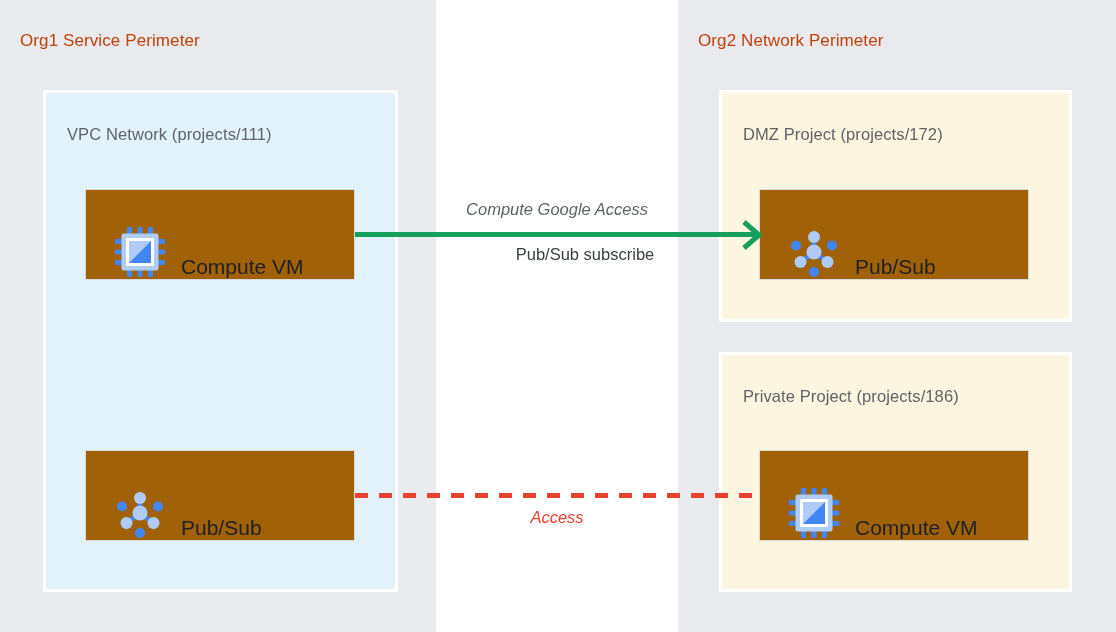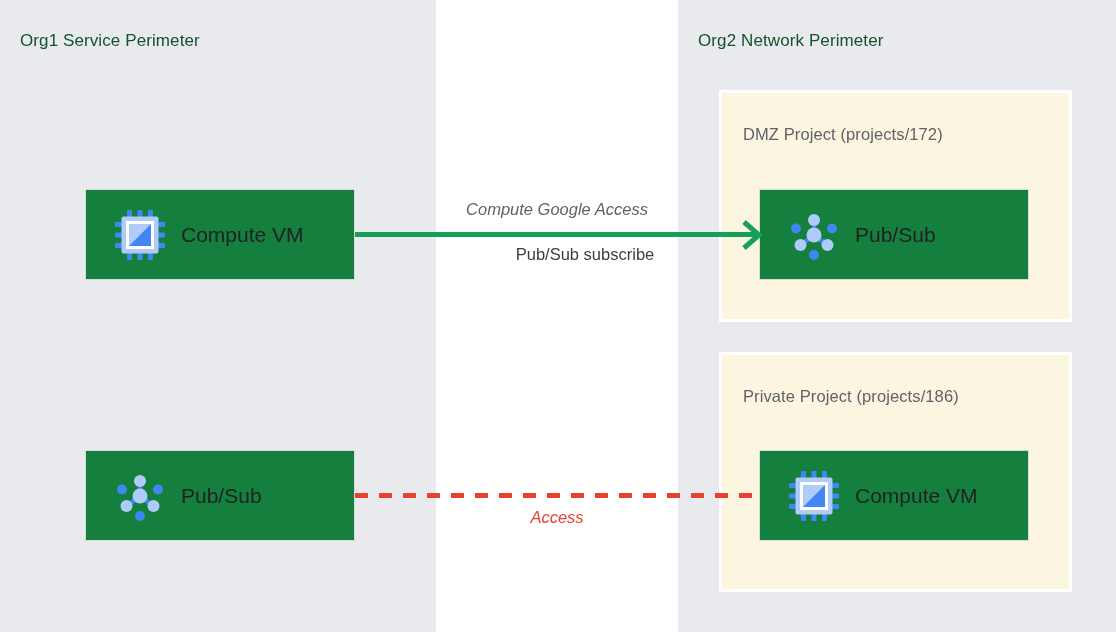--- a/index.html
+++ b/index.html
@@ -22,21 +22,21 @@
   .perimeter {
     position: absolute;
     background: #e8eaed;
   }
   #perimeter-org1 { left: 0px;   top: 0px; width: 436px; height: 632px; }
   #perimeter-org2 { left: 678px; top: 0px; width: 438px; height: 632px; }
 
   .perimeter-title {
     position: absolute;
     font-size: 17px;
-    color: #14532d;
+    color: #c2410c;
     letter-spacing: 0.1px;
     white-space: nowrap;
   }
   #perimeter-org1 .perimeter-title { left: 20px; top: 31px; }
   #perimeter-org2 .perimeter-title { left: 20px; top: 31px; }
 
   
   .project-box {
     position: absolute;
     border: 3px solid #ffffff;
@@ -55,25 +55,25 @@
     top: 32px;
     font-size: 16.5px;
     color: #5f6368;
     letter-spacing: 0.1px;
     white-space: nowrap;
   }
 
   
   .resource-card {
     position: absolute;
-    background: #15803d;
+    background: #a16207;
     border: 1px solid #d8dadd;
     box-sizing: border-box;
     display: flex;
-    align-items: center;
+    align-items: flex-end;
   }
   #card-compute-vm-left { left: 85px;  top: 189px; width: 270px; height: 91px; }
   #card-pubsub-left     { left: 85px;  top: 450px; width: 270px; height: 91px; }
   #card-pubsub-right    { left: 759px; top: 189px; width: 270px; height: 91px; }
   #card-compute-vm-right{ left: 759px; top: 450px; width: 270px; height: 91px; }
 
   .resource-icon {
     width: 54px;
     height: 54px;
     margin-left: 27px;
@@ -138,20 +138,23 @@
 </style>
 </head>
 <body>
 
 <div id="canvas">
 
   <div class="perimeter" id="perimeter-org1">
     <div class="perimeter-title">Org1 Service Perimeter</div>
   </div>
 
+  <div class="project-box blue" id="vpc-network">
+    <div class="project-title">VPC Network (projects/111)</div>
+  </div>
 
   <div class="resource-card" id="card-compute-vm-left">
     <span class="resource-icon">
       <svg viewBox="0 0 54 54" width="54" height="54" xmlns="http://www.w3.org/2000/svg">
         <g fill="#4285f4">
           <rect x="14" y="2" width="5" height="7" rx="1"></rect>
           <rect x="24.5" y="2" width="5" height="7" rx="1"></rect>
           <rect x="35" y="2" width="5" height="7" rx="1"></rect>
           <rect x="14" y="45" width="5" height="7" rx="1"></rect>
           <rect x="24.5" y="45" width="5" height="7" rx="1"></rect>

